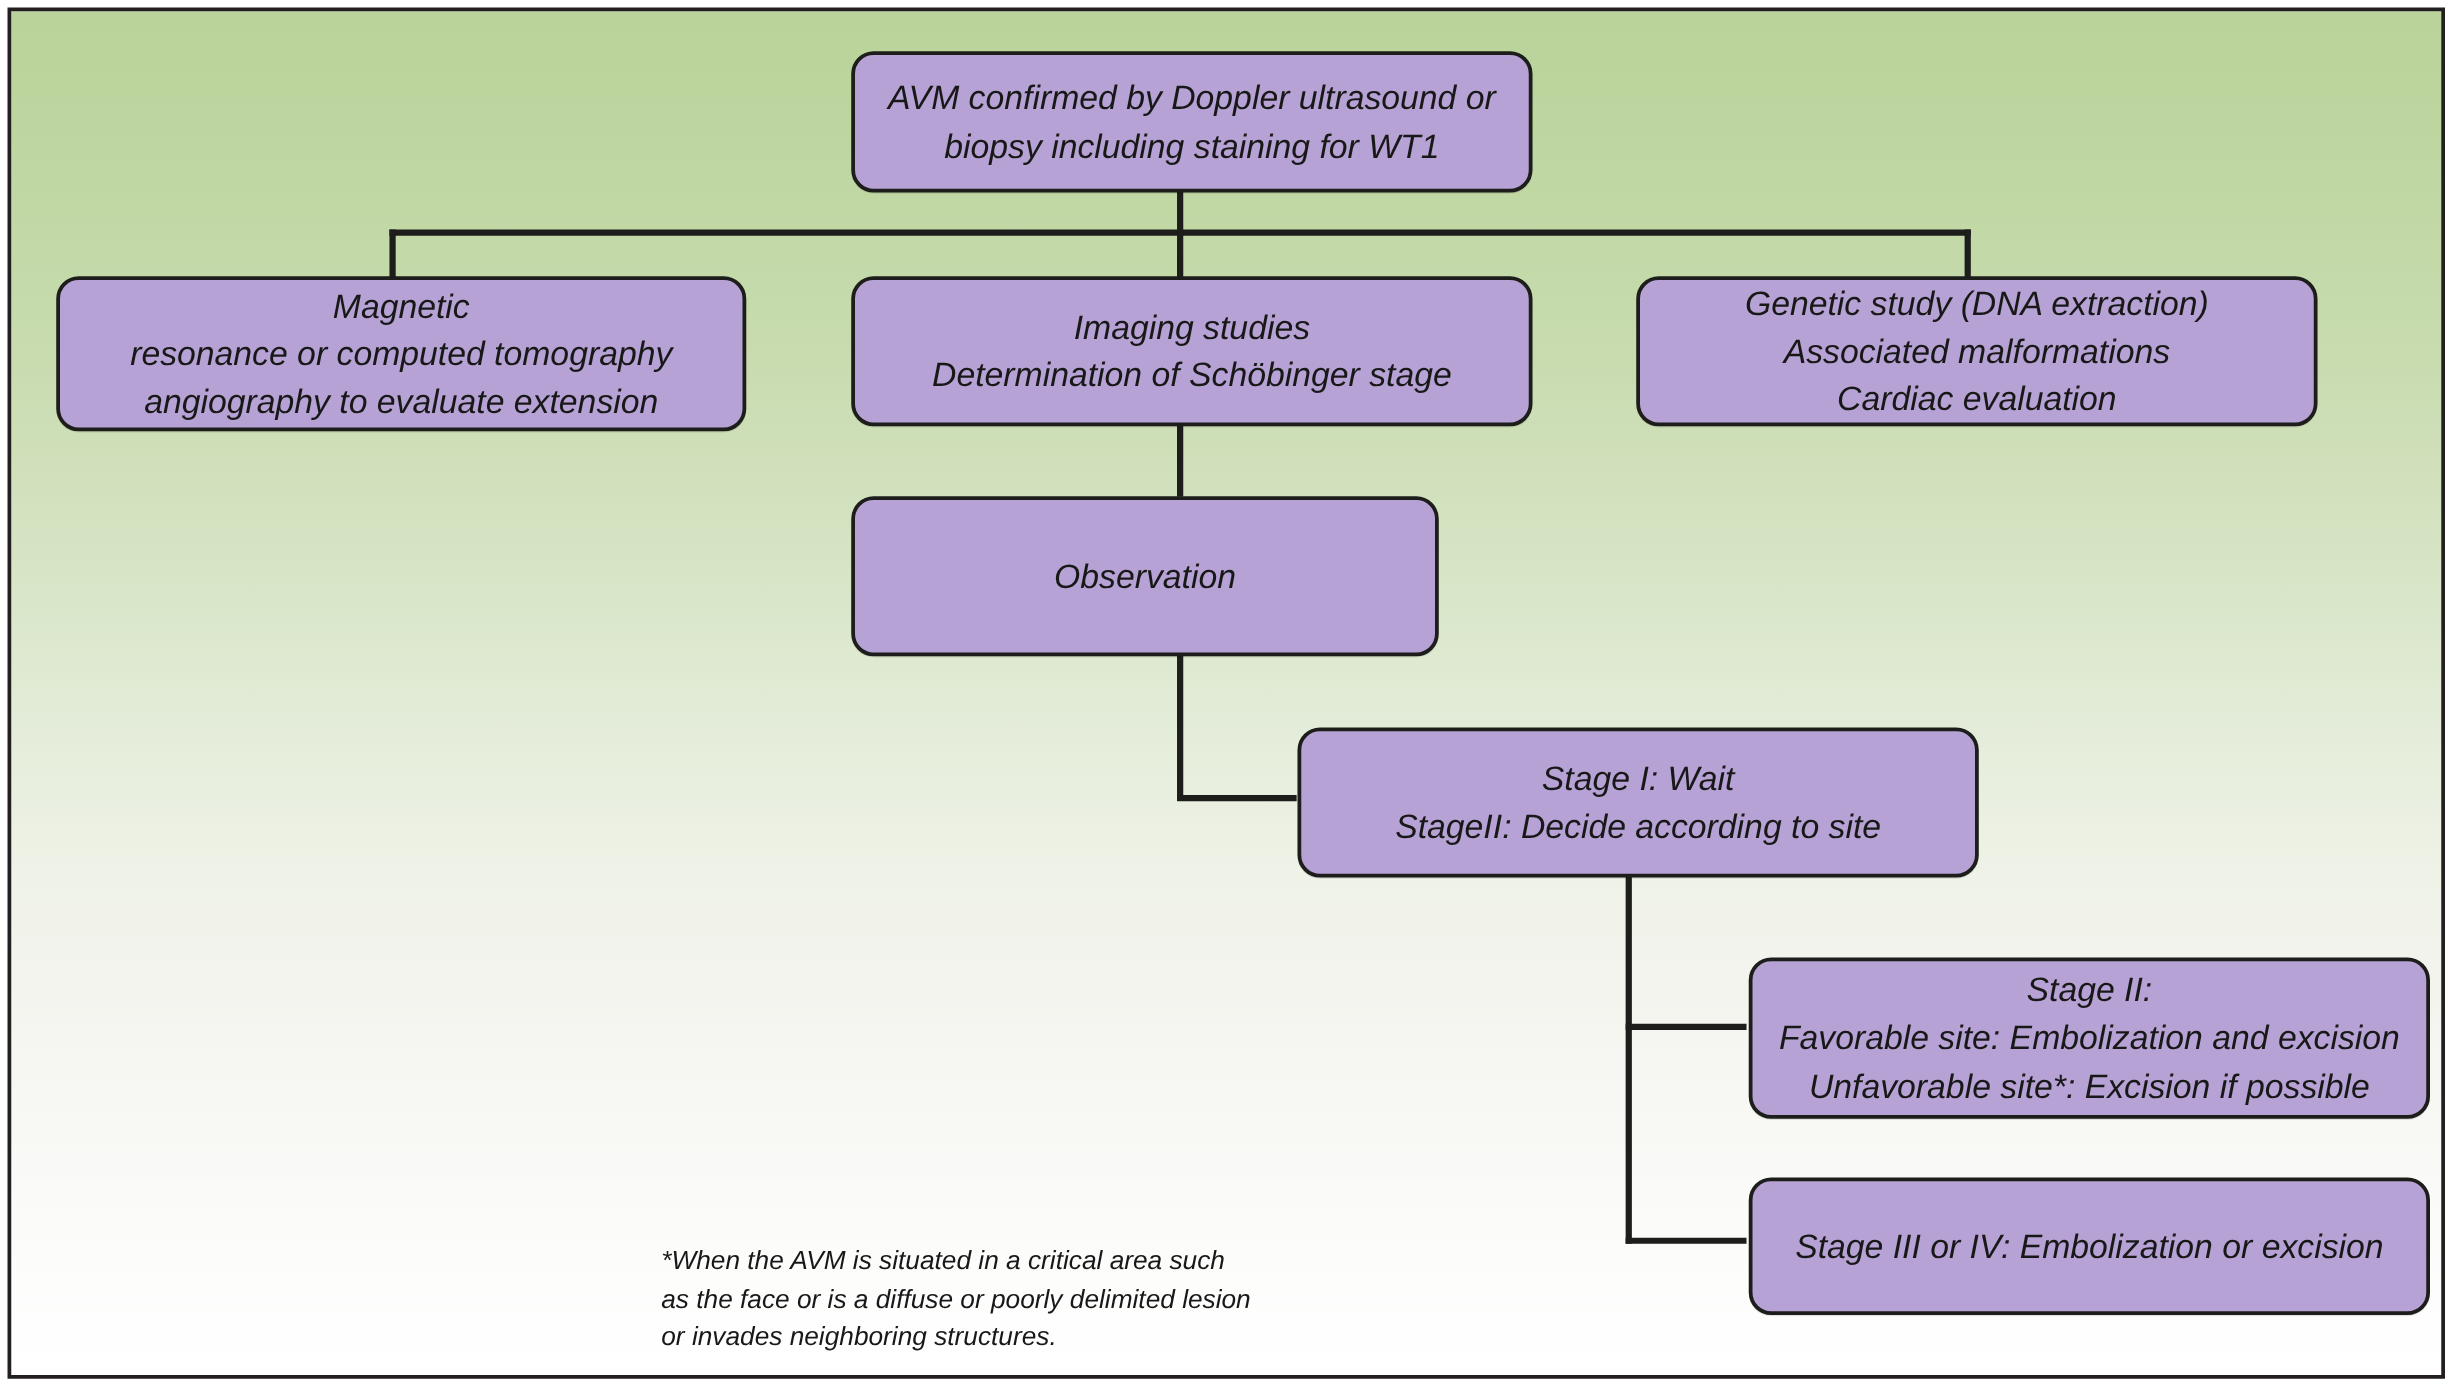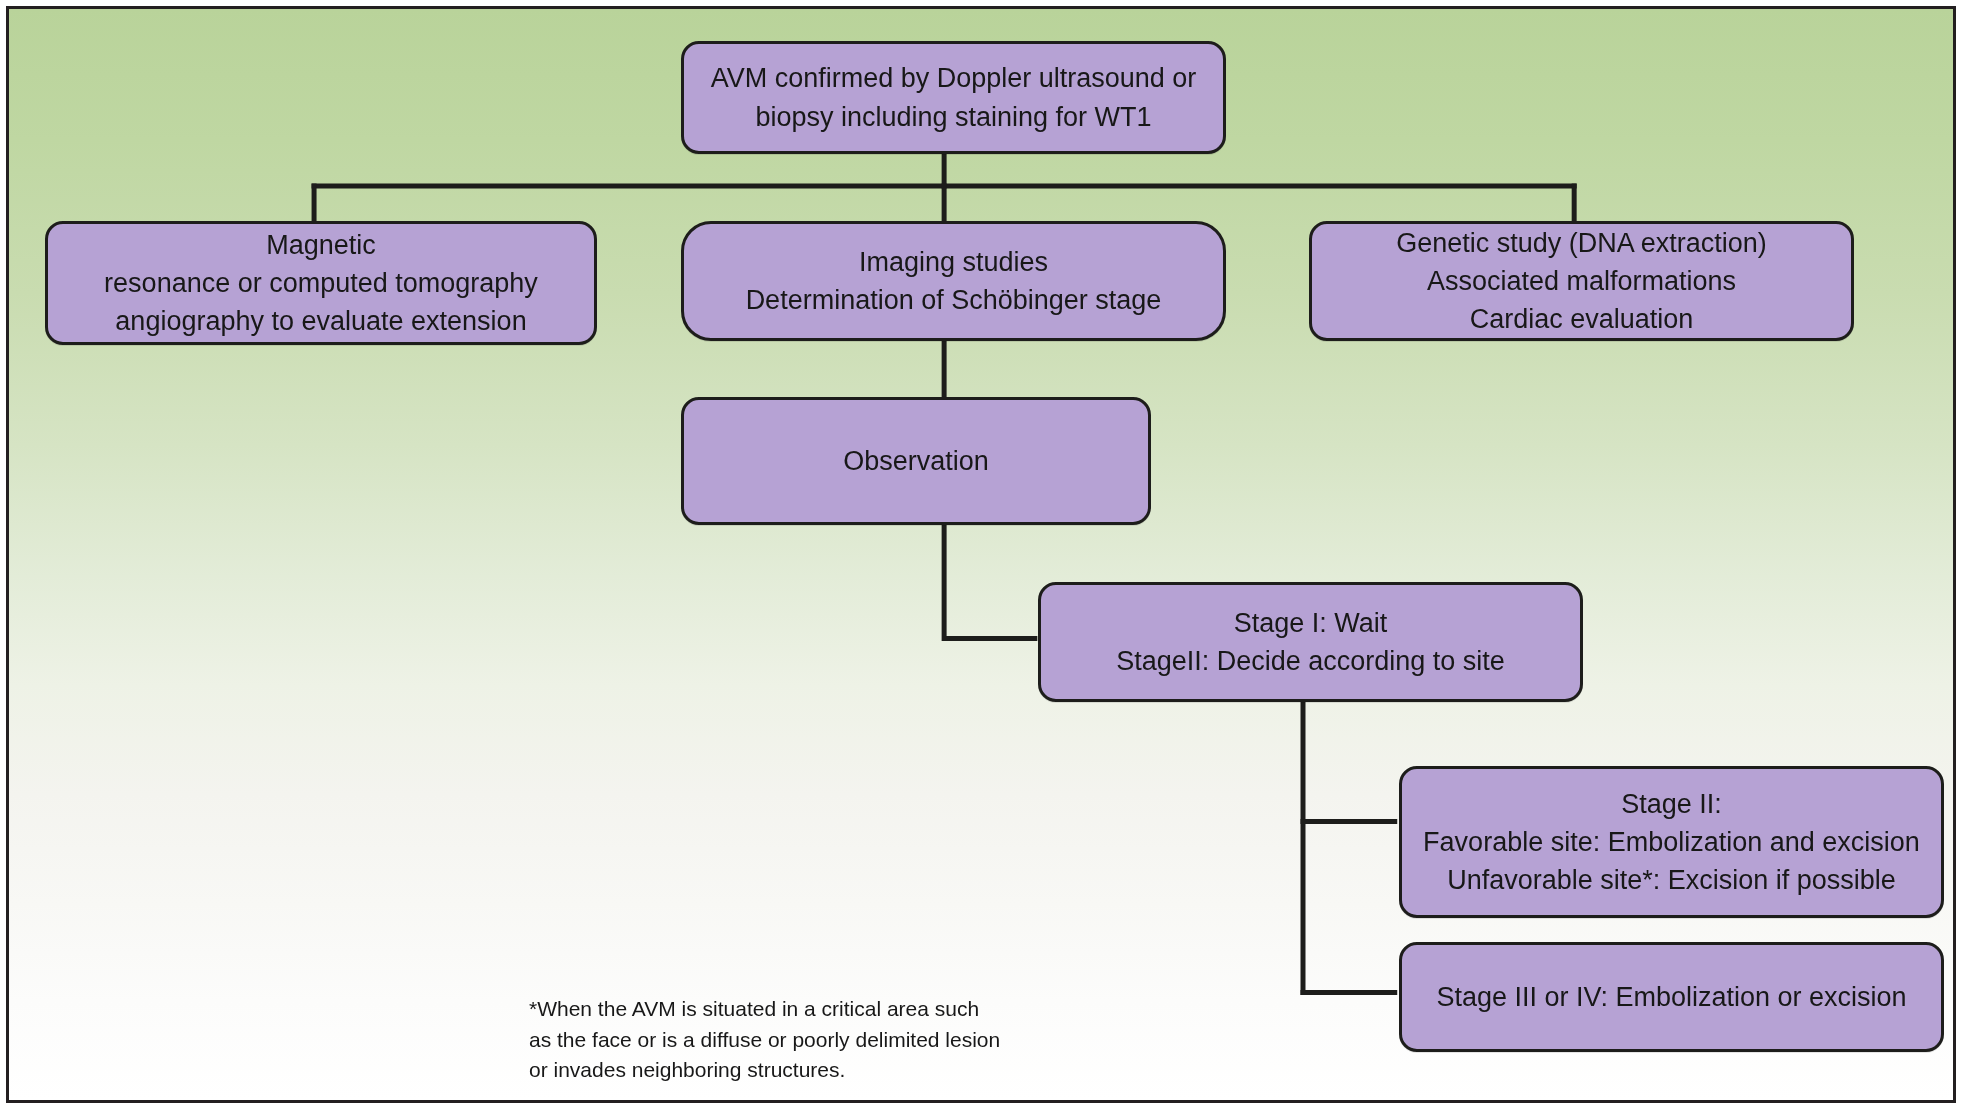--- a/index.html
+++ b/index.html
@@ -10,20 +10,21 @@
   body {
     font-family: "Liberation Sans", sans-serif;
   }
   #canvas {
     position: relative;
     width: 1962px;
     height: 1109px;
     box-sizing: border-box;
     overflow: hidden;
     background: #ffffff;
+    font-style: italic;
   }
   #figure-frame {
     position: absolute;
     left: 6px;
     top: 6px;
     width: 1950px;
     height: 1097px;
     box-sizing: border-box;
     border: 3px solid #231f20;
     background: linear-gradient(to bottom,
@@ -81,25 +82,25 @@
     line-height: 1.46;
     color: #181818;
     text-align: left;
     z-index: 2;
   }
   #footnote .ln { display: block; white-space: nowrap; }
 
   
   #node-root      { left: 672px;  top: 32px;  width: 545px; height: 113px; }
   #node-mri       { left: 36px;   top: 212px; width: 552px; height: 124px; }
-  #node-imaging   { left: 672px;  top: 212px; width: 545px; height: 120px; border-radius: 30px; }
+  #node-imaging   { left: 672px;  top: 212px; width: 545px; height: 120px; }
   #node-genetic   { left: 1300px; top: 212px; width: 545px; height: 120px; }
   #node-observe   { left: 672px;  top: 388px; width: 470px; height: 128px; }
   #node-stage1    { left: 1029px; top: 573px; width: 545px; height: 120px; }
-  #node-stage2    { left: 1390px; top: 757px; width: 545px; height: 152px; }
+  #node-stage2    { left: 1390px; top: 757px; width: 545px; height: 129px; }
   #node-stage34   { left: 1390px; top: 933px; width: 545px; height: 110px; align-items: center; }
 </style>
 </head>
 <body>
 
 <div id="canvas">
   <div id="figure-frame">
 
     <svg id="lines" viewBox="0 0 1950 1097" preserveAspectRatio="none">
       <g stroke="#1d1d1b" stroke-width="5" fill="none" stroke-linecap="square">

